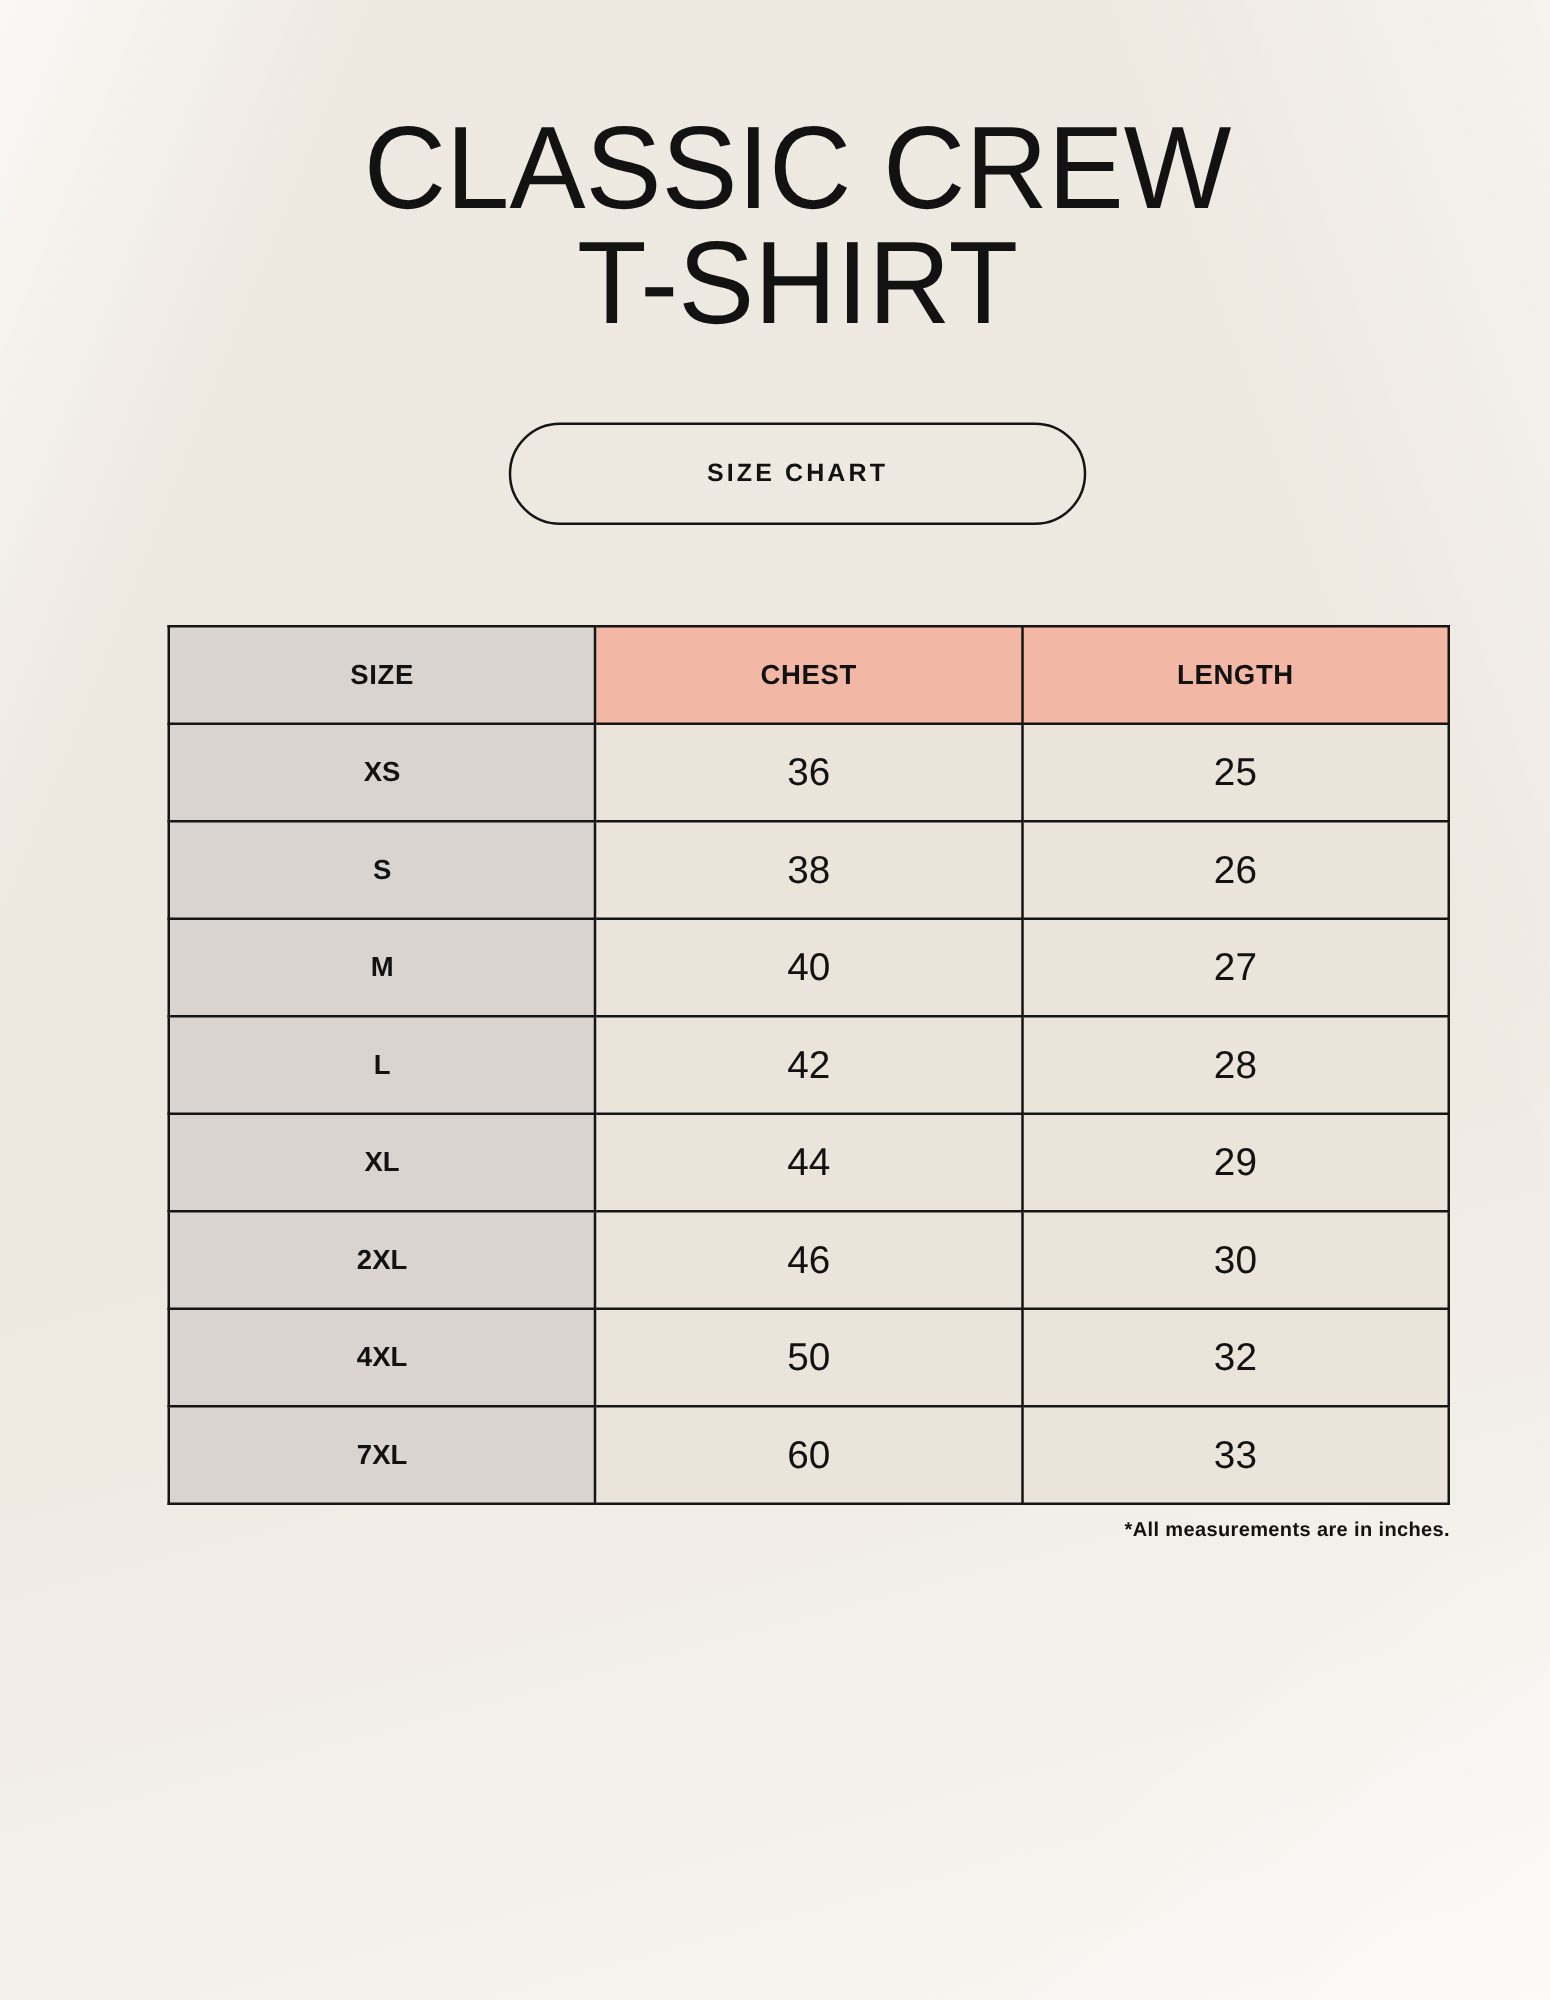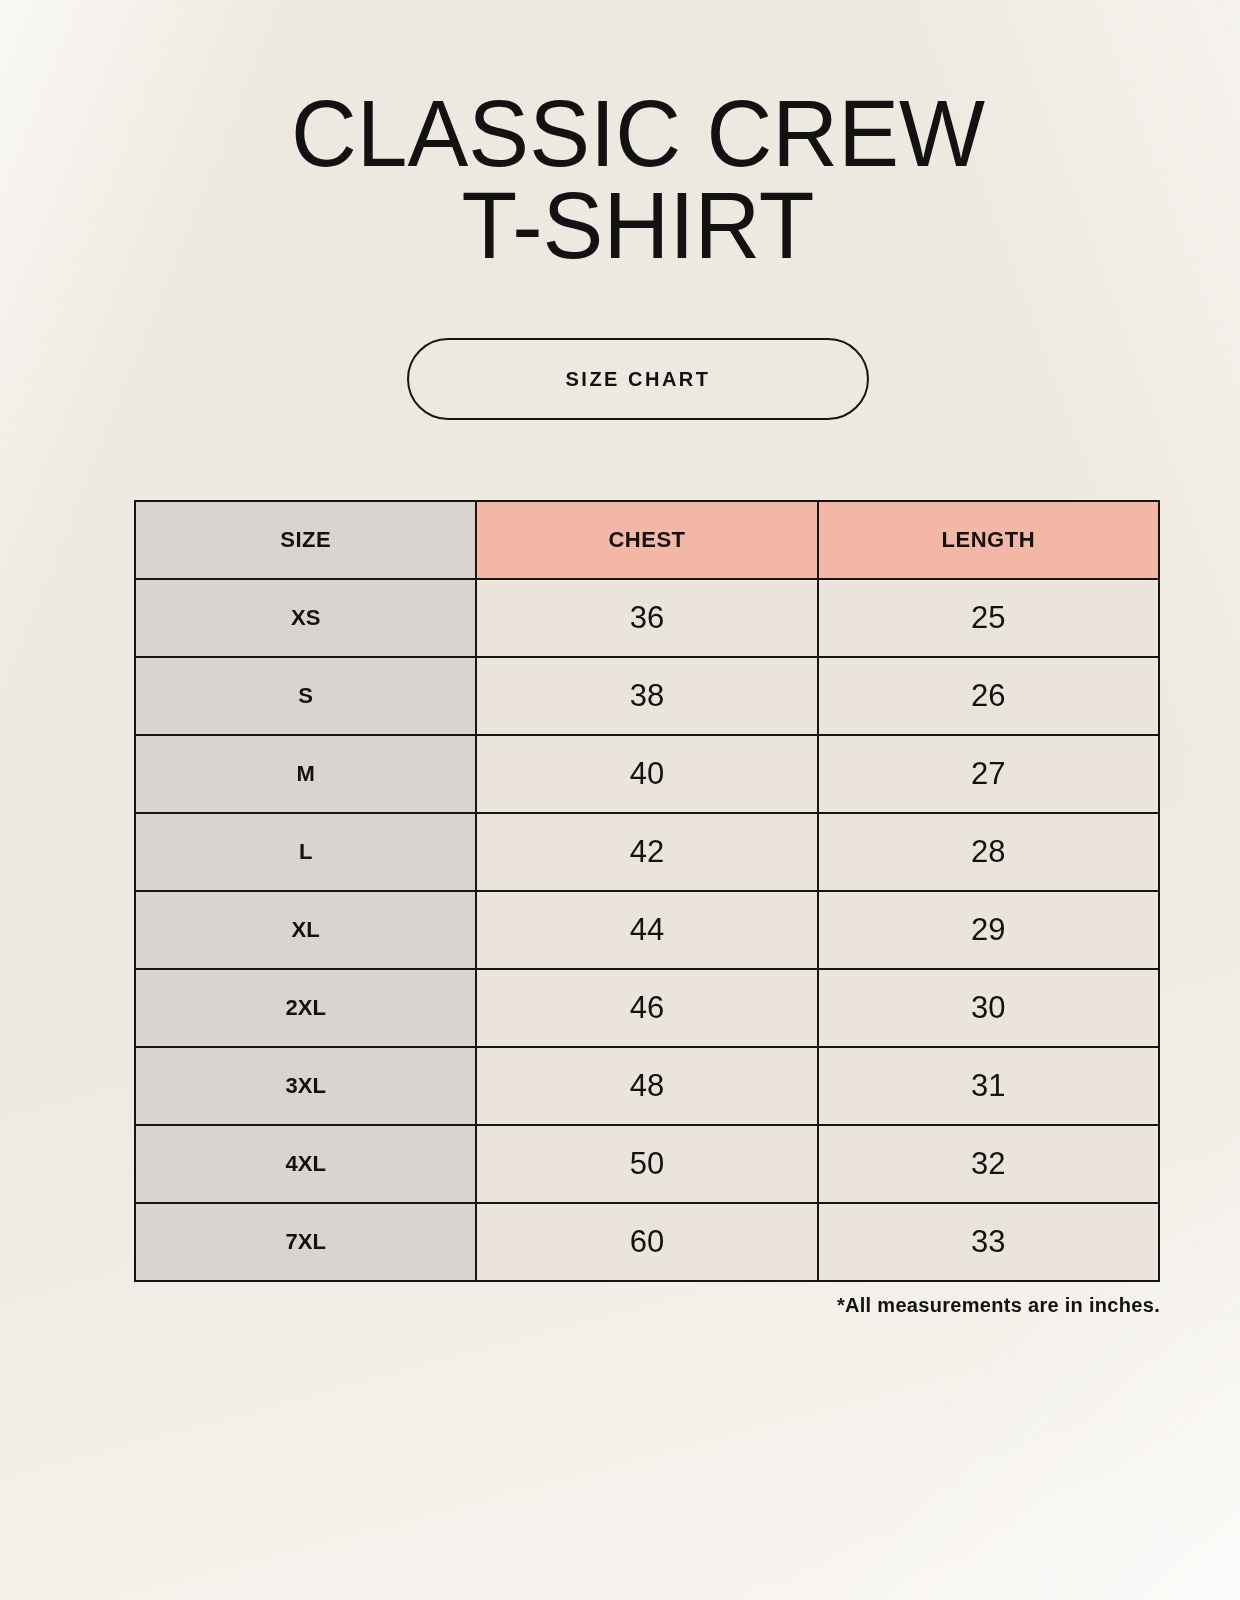--- a/index.html
+++ b/index.html
@@ -85,21 +85,21 @@
   }
   table.size-chart td.row-val{
     background:var(--cell);
     font-weight:400;
     font-size:31px;
   }
   .footnote{
     width:1026px;
     margin:12px 0 0 98px;
     text-align:right;
-    font-size:20px;
+    font-size:16px;
     font-weight:700;
     letter-spacing:0.3px;
   }
 </style>
 </head>
 <body>
 
 <div class="page">
 
   <h1 class="title">
@@ -145,25 +145,20 @@
             <td class="row-size">XL</td>
             <td class="row-val">44</td>
             <td class="row-val">29</td>
           </tr>
           <tr>
             <td class="row-size">2XL</td>
             <td class="row-val">46</td>
             <td class="row-val">30</td>
           </tr>
           <tr>
-            <td class="row-size">3XL</td>
-            <td class="row-val">48</td>
-            <td class="row-val">31</td>
-          </tr>
-          <tr>
             <td class="row-size">4XL</td>
             <td class="row-val">50</td>
             <td class="row-val">32</td>
           </tr>
           <tr>
             <td class="row-size">7XL</td>
             <td class="row-val">60</td>
             <td class="row-val">33</td>
           </tr>
         </tbody>

